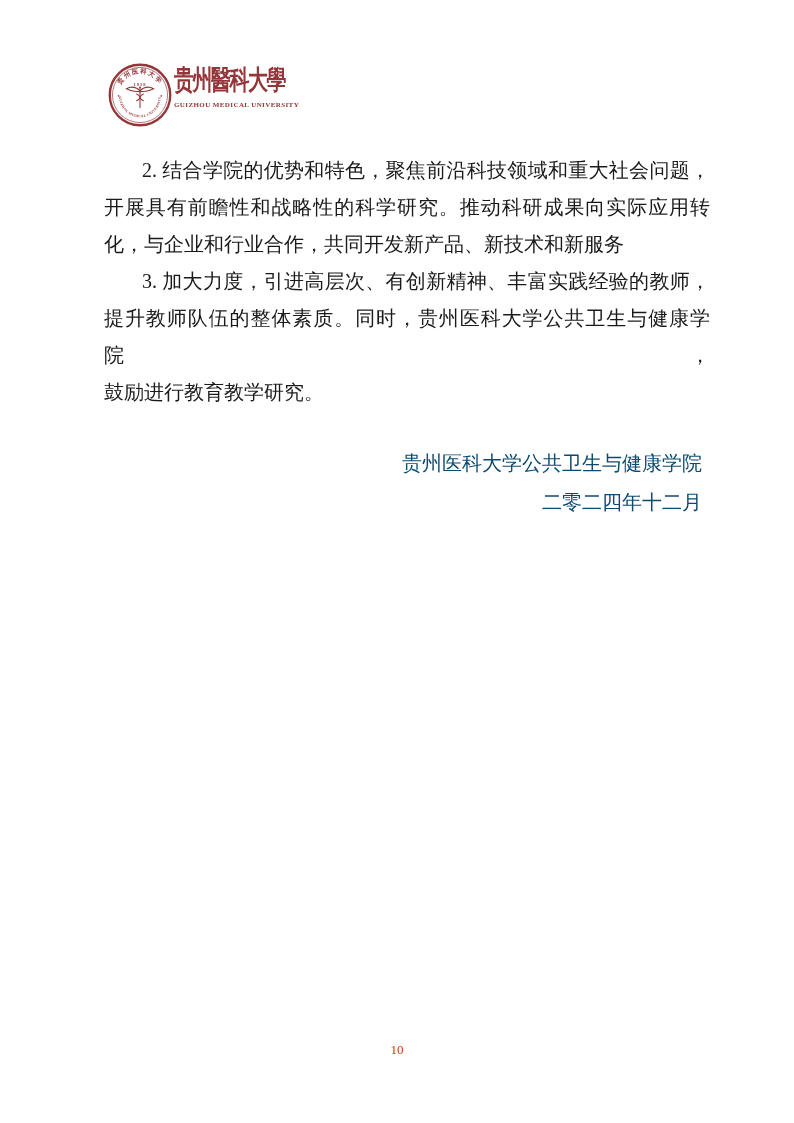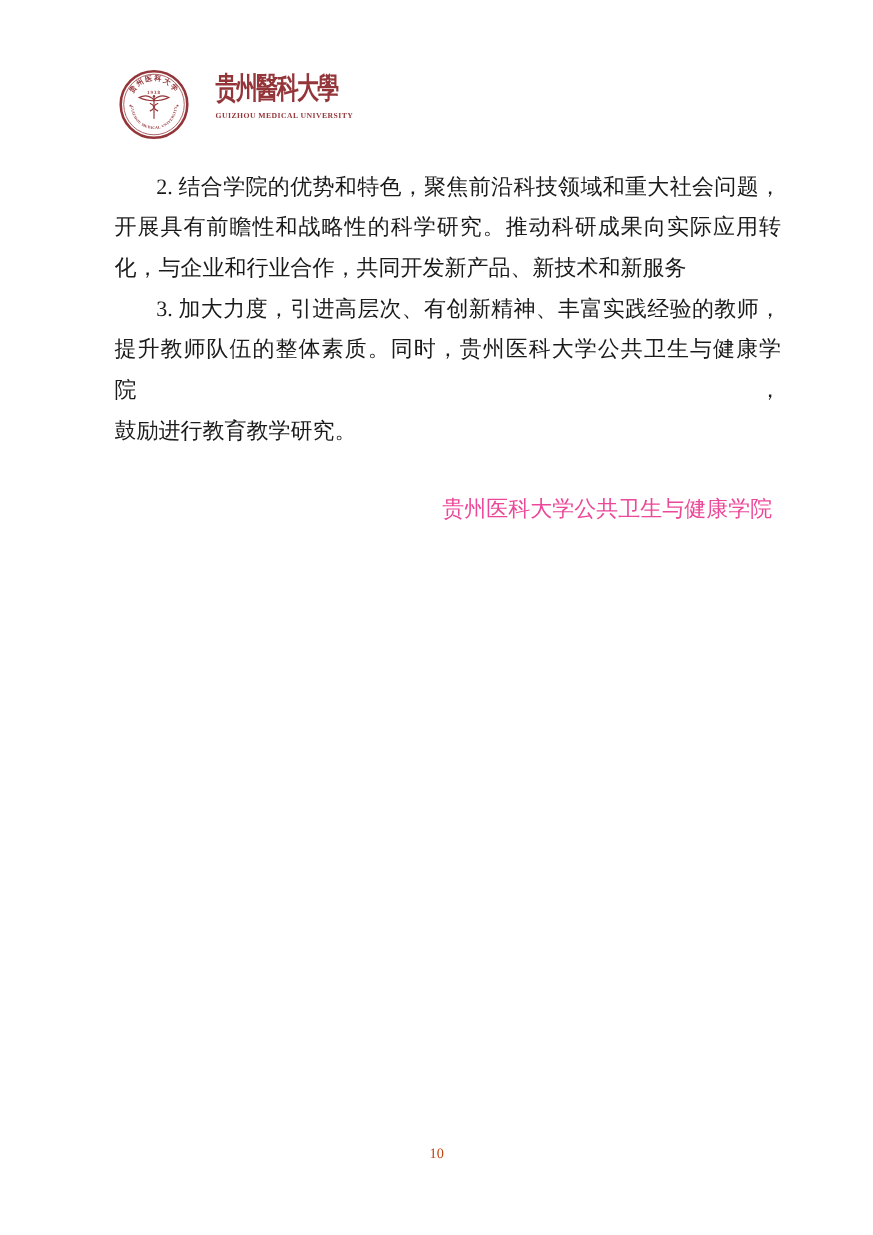--- a/index.html
+++ b/index.html
@@ -19,21 +19,21 @@
   
   .logo {
     position: absolute;
     left: 108px;
     top: 63px;
     display: flex;
     align-items: flex-start;
   }
   .seal-svg { display: block; }
   .logo-text {
-    margin-left: 24px;
+    margin-left: 2px;
     margin-top: 2px;
     width: 150px;
   }
   .calligraphy {
     color: #943539;
     font-weight: bold;
     font-size: 27px;
     line-height: 30px;
     letter-spacing: -2px;
     transform: scaleX(0.74);
@@ -73,21 +73,21 @@
 
   
   .signature {
     position: absolute;
     left: 104px;
     top: 447px;
     width: 606px;
     box-sizing: border-box;
     text-align: right;
     padding-right: 8px;
-    color: #ec4899;
+    color: #0c4a6e;
   }
   .sig-org {
     font-size: 20px;
     line-height: 32px;
   }
   .sig-date {
     font-size: 20px;
     line-height: 32px;
     margin-top: 7px;
   }
@@ -147,19 +147,20 @@
     <p class="line indent full">2. 结合学院的优势和特色，聚焦前沿科技领域和重大社会问题，</p>
     <p class="line full">开展具有前瞻性和战略性的科学研究。推动科研成果向实际应用转</p>
     <p class="line">化，与企业和行业合作，共同开发新产品、新技术和新服务</p>
     <p class="line indent full">3. 加大力度，引进高层次、有创新精神、丰富实践经验的教师，</p>
     <p class="line full">提升教师队伍的整体素质。同时，贵州医科大学公共卫生与健康学院，</p>
     <p class="line">鼓励进行教育教学研究。</p>
   </main>
 
   <div class="signature">
     <div class="sig-org">贵州医科大学公共卫生与健康学院</div>
+    <div class="sig-date">二零二四年十二月</div>
   </div>
 
   <footer class="page-footer">
     <span class="page-number">10</span>
   </footer>
 
 </div>
 
 </body></html>

